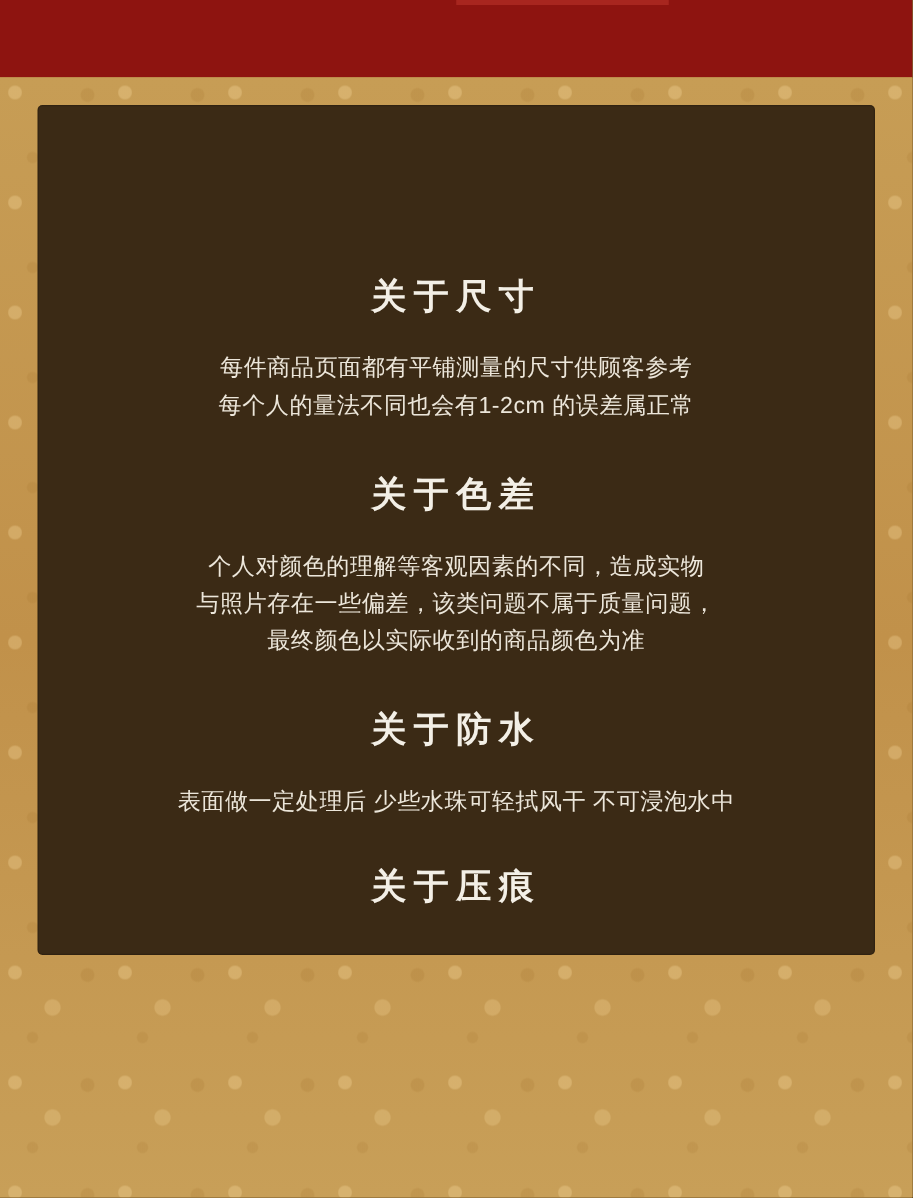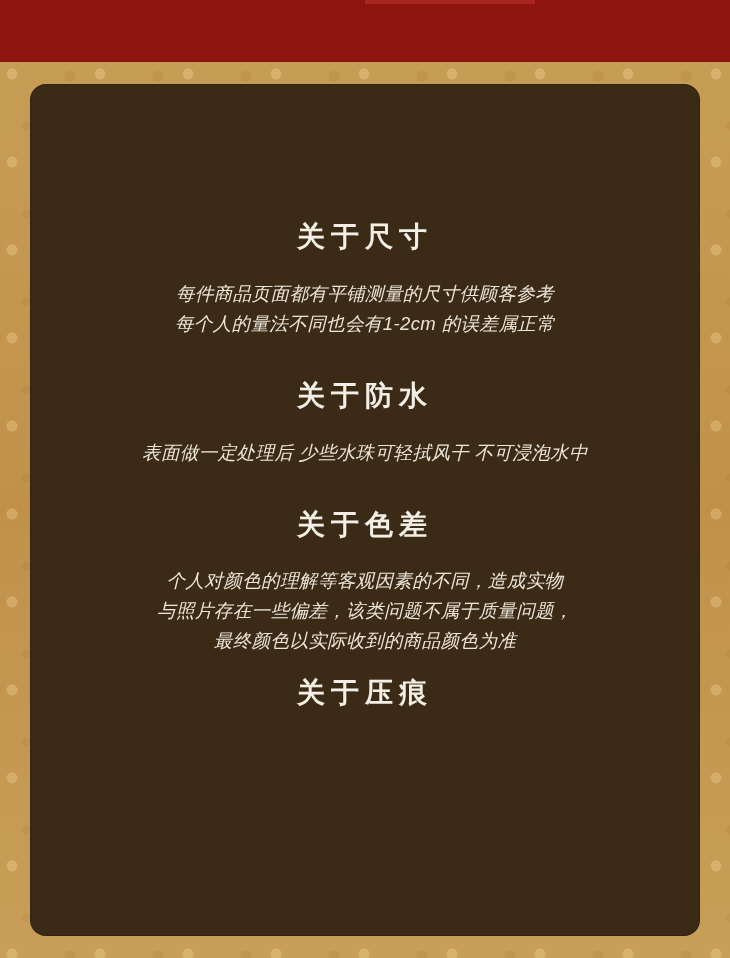--- a/index.html
+++ b/index.html
@@ -45,23 +45,23 @@
       linear-gradient(180deg, #c79d55 0%, #c1914a 50%, #c89f58 100%);
     background-size: 88px 88px, 88px 88px, 88px 88px, 88px 88px, 100% 100%;
   }
 
   
   .card {
     position: absolute;
     left: 30px;
     top: 22px;
     width: 670px;
-    height: 852px;
+    height: 680px;
     background: #3b2a15;
-    border-radius: 16px;
+    border-radius: 4px;
     box-shadow: 0 0 0 1px rgba(0,0,0,0.18) inset;
   }
   .card-inner {
     position: absolute;
     inset: 0;
     padding: 0 40px;
     box-sizing: border-box;
     display: flex;
     flex-direction: column;
     justify-content: flex-start;
@@ -81,61 +81,60 @@
   }
 
   .section-body {
     color: #ece6da;
     font-size: 18.5px;
     line-height: 1.62;
     margin: 0;
     padding: 0;
     letter-spacing: 0.4px;
     white-space: pre-line;
-    font-style: italic;
   }
 
   
   #sec-0 { margin-top: 138px; }
   #sec-0 .section-body { margin-top: 26px; }
   #sec-1 { margin-top: 42px; }
   #sec-1 .section-body { margin-top: 26px; }
   #sec-2 { margin-top: 42px; }
   #sec-2 .section-body { margin-top: 26px; }
-  #sec-3 { margin-top: 22px; }
+  #sec-3 { margin-top: 38px; }
   #sec-3 .section-body { margin-top: 26px; }
 </style>
 </head>
 <body>
 
 <div class="top-band">
 
   <div class="band-accent2"></div>
 </div>
 
 <div class="page">
   <div class="card">
     <div class="card-inner">
 
       <div class="section" id="sec-0">
         <h2 class="section-title">关于尺寸</h2>
         <p class="section-body">每件商品页面都有平铺测量的尺寸供顾客参考
 每个人的量法不同也会有1-2cm 的误差属正常</p>
       </div>
 
-      <div class="section" id="sec-2">
-        <h2 class="section-title">关于防水</h2>
-        <p class="section-body">表面做一定处理后 少些水珠可轻拭风干 不可浸泡水中</p>
-      </div>
-
       <div class="section" id="sec-1">
         <h2 class="section-title">关于色差</h2>
         <p class="section-body">个人对颜色的理解等客观因素的不同，造成实物
 与照片存在一些偏差，该类问题不属于质量问题，
 最终颜色以实际收到的商品颜色为准</p>
+      </div>
+
+      <div class="section" id="sec-2">
+        <h2 class="section-title">关于防水</h2>
+        <p class="section-body">表面做一定处理后 少些水珠可轻拭风干 不可浸泡水中</p>
       </div>
 
       <div class="section" id="sec-3">
         <h2 class="section-title">关于压痕</h2>
       </div>
 
     </div>
   </div>
 </div>
 

